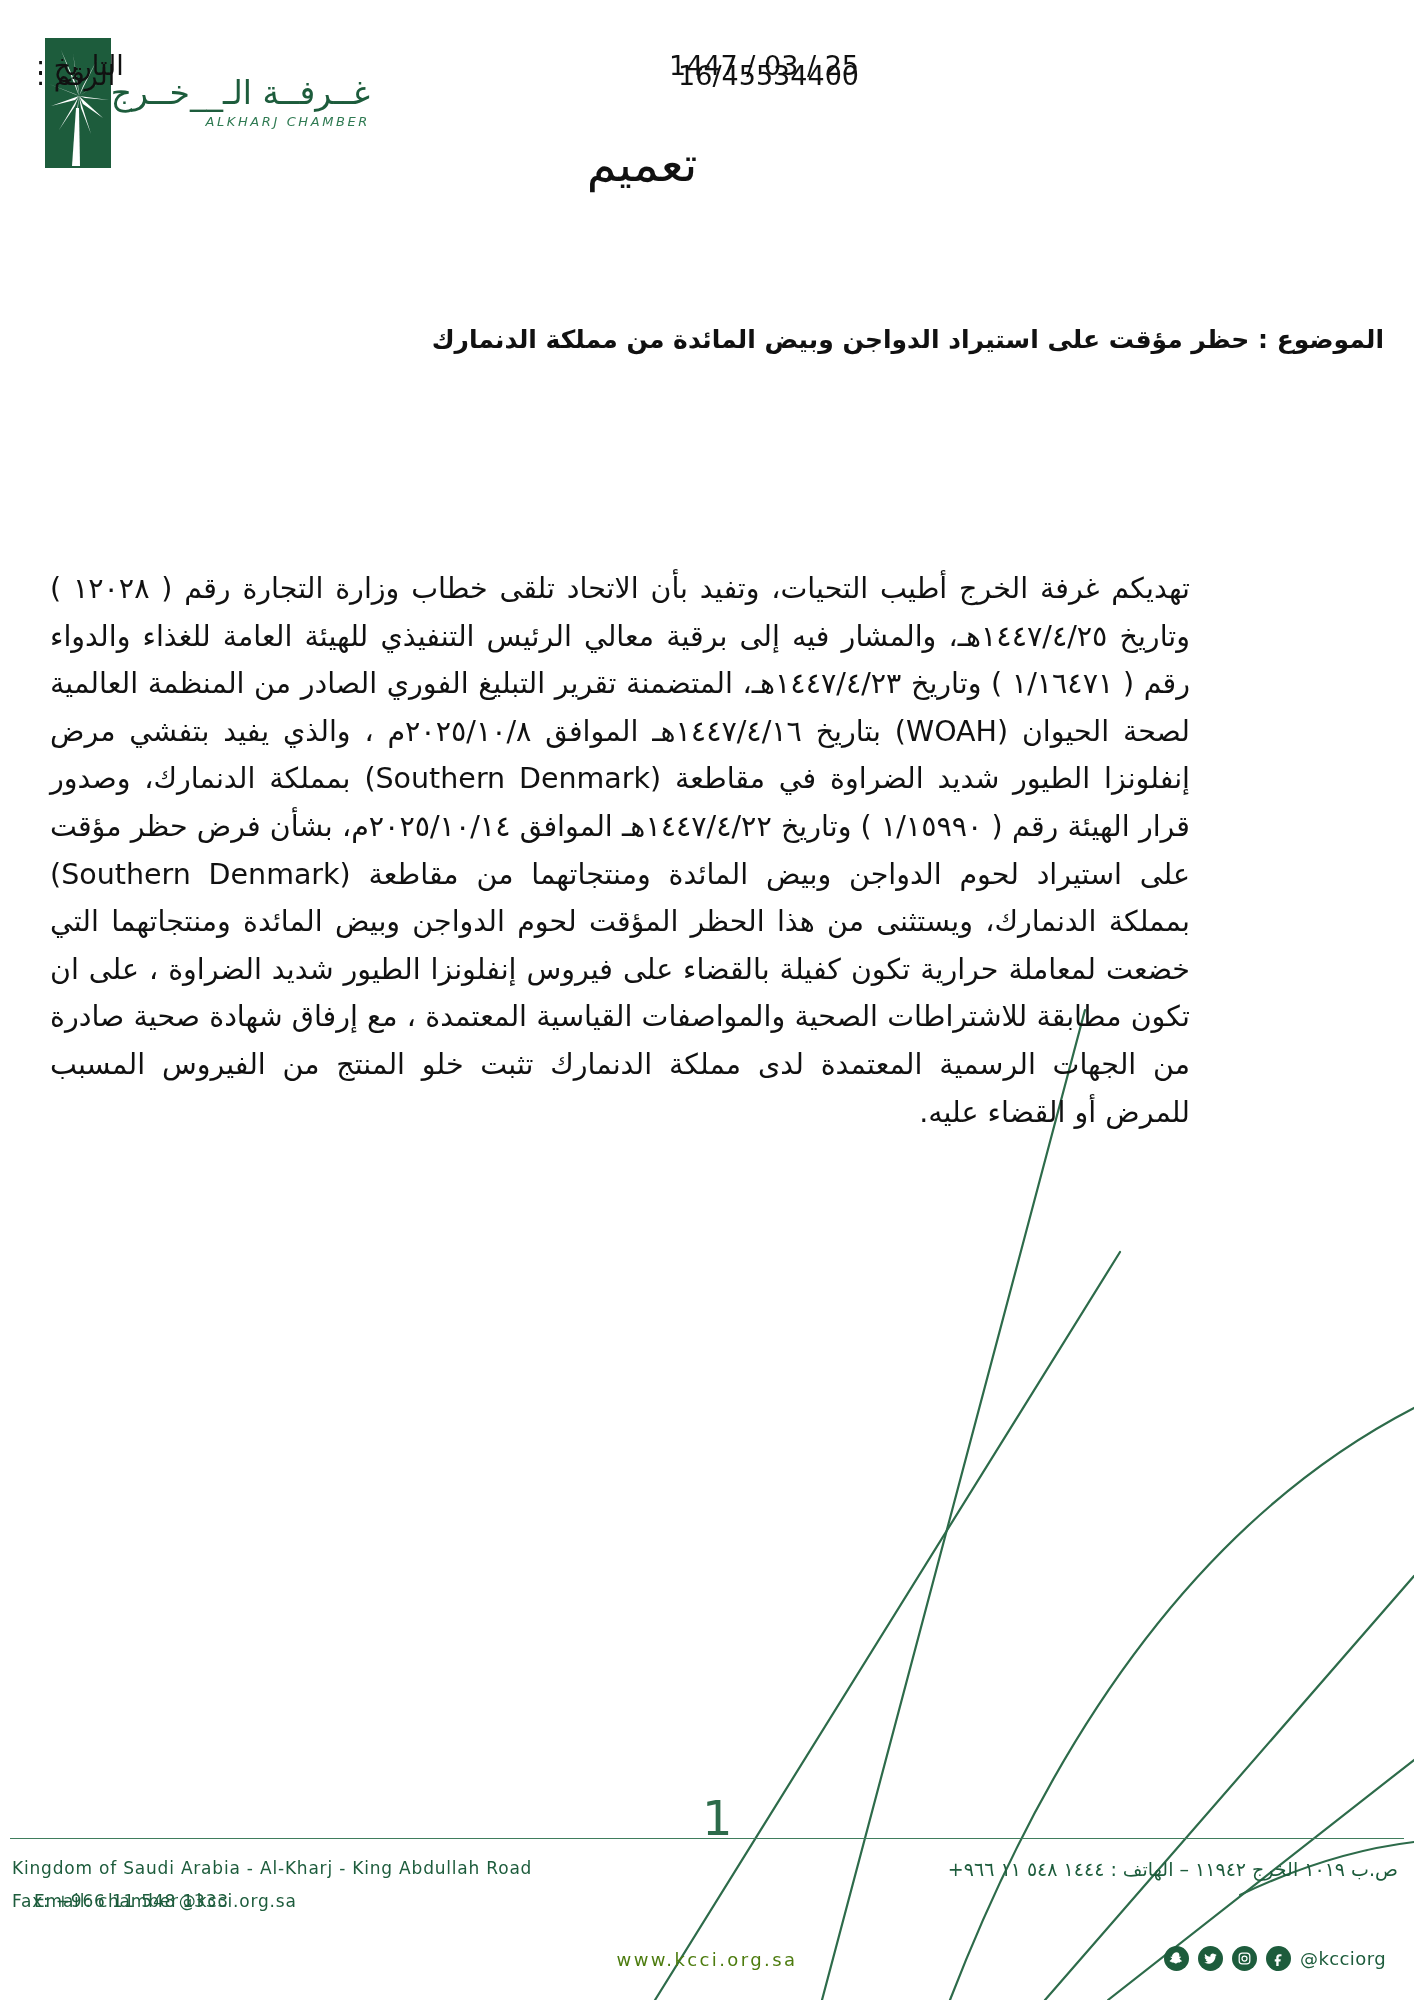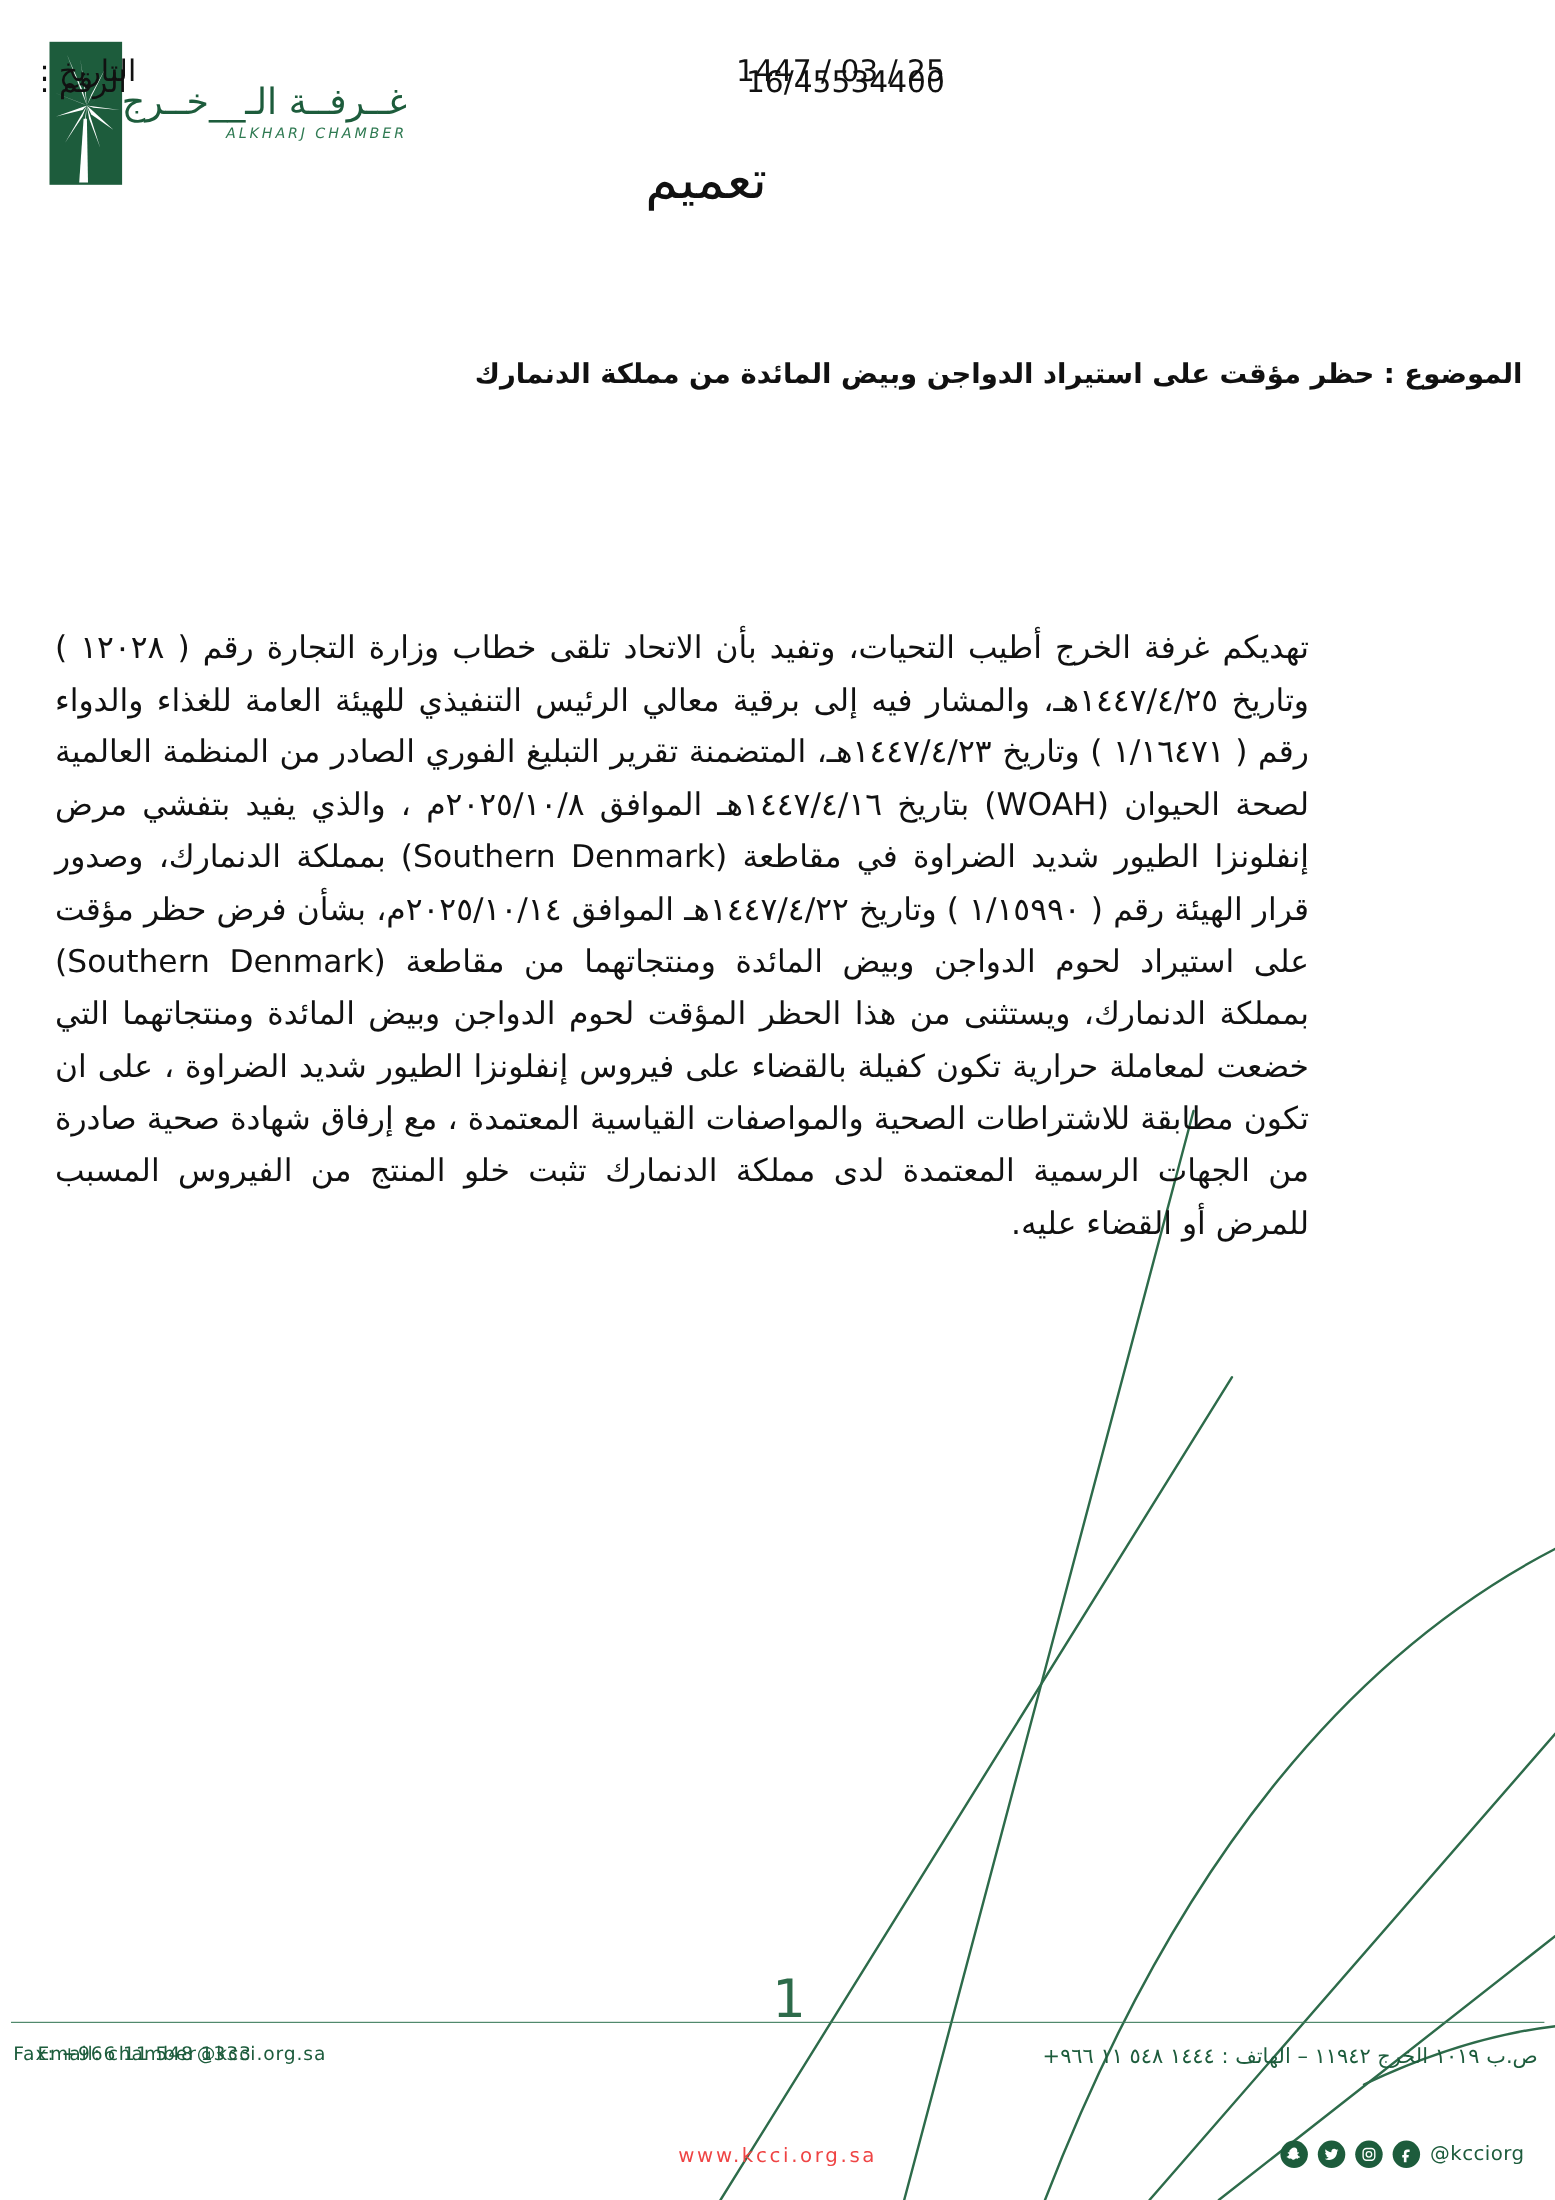--- a/index.html
+++ b/index.html
@@ -183,21 +183,21 @@
     text-align:right;
     color:#1d5c3c;
     font-size:19px;
     line-height:1.95;
     white-space:nowrap;
   }
   .footer-web {
     position:absolute;
     left:0; top:106px; width:1414px;
     text-align:center;
-    color:#ef4444;
+    color:#4d7c0f;
     font-size:18px;
     letter-spacing:2.4px;
     direction:ltr;
   }
   .footer-social {
     position:absolute;
     right:20px; top:103px;
     display:flex; flex-direction:row-reverse; align-items:center;
     gap:9px;
     direction:rtl;
@@ -289,20 +289,21 @@
 
   <div class="body-text">تهديكم غرفة الخرج أطيب التحيات، وتفيد بأن الاتحاد تلقى خطاب وزارة التجارة رقم ( ١٢٠٢٨ ) وتاريخ ١٤٤٧/٤/٢٥هـ، والمشار فيه إلى برقية معالي الرئيس التنفيذي للهيئة العامة للغذاء والدواء رقم ( ١/١٦٤٧١ ) وتاريخ ١٤٤٧/٤/٢٣هـ، المتضمنة تقرير التبليغ الفوري الصادر من المنظمة العالمية لصحة الحيوان (WOAH) بتاريخ ١٤٤٧/٤/١٦هـ الموافق ٢٠٢٥/١٠/٨م ، والذي يفيد بتفشي مرض إنفلونزا الطيور شديد الضراوة في مقاطعة (Southern Denmark) بمملكة الدنمارك، وصدور قرار الهيئة رقم ( ١/١٥٩٩٠ ) وتاريخ ١٤٤٧/٤/٢٢هـ الموافق ٢٠٢٥/١٠/١٤م، بشأن فرض حظر مؤقت على استيراد لحوم الدواجن وبيض المائدة ومنتجاتهما من مقاطعة (Southern Denmark) بمملكة الدنمارك، ويستثنى من هذا الحظر المؤقت لحوم الدواجن وبيض المائدة ومنتجاتهما التي خضعت لمعاملة حرارية تكون كفيلة بالقضاء على فيروس إنفلونزا الطيور شديد الضراوة ، على ان تكون مطابقة للاشتراطات الصحية والمواصفات القياسية المعتمدة ، مع إرفاق شهادة صحية صادرة من الجهات الرسمية المعتمدة لدى مملكة الدنمارك تثبت خلو المنتج من الفيروس المسبب للمرض أو القضاء عليه.</div>
 
   <div class="page-num">1</div>
 
   <div class="footer-rule"></div>
 
   <div class="footer">
 
     <div class="footer-en">
+      <div>Kingdom of Saudi Arabia  -  Al-Kharj - King Abdullah Road</div>
       <div class="ovl">
         <span>Fax: +966 11 548 1333</span>
         <span style="left:22px;">Email: chamber@kcci.org.sa</span>
       </div>
     </div>
 
     <div class="footer-ar">
       <div>ص.ب ١٠١٩ الخرج ١١٩٤٢ – الهاتف : ١٤٤٤ ٥٤٨ ١١ ٩٦٦+</div>
     </div>
 

